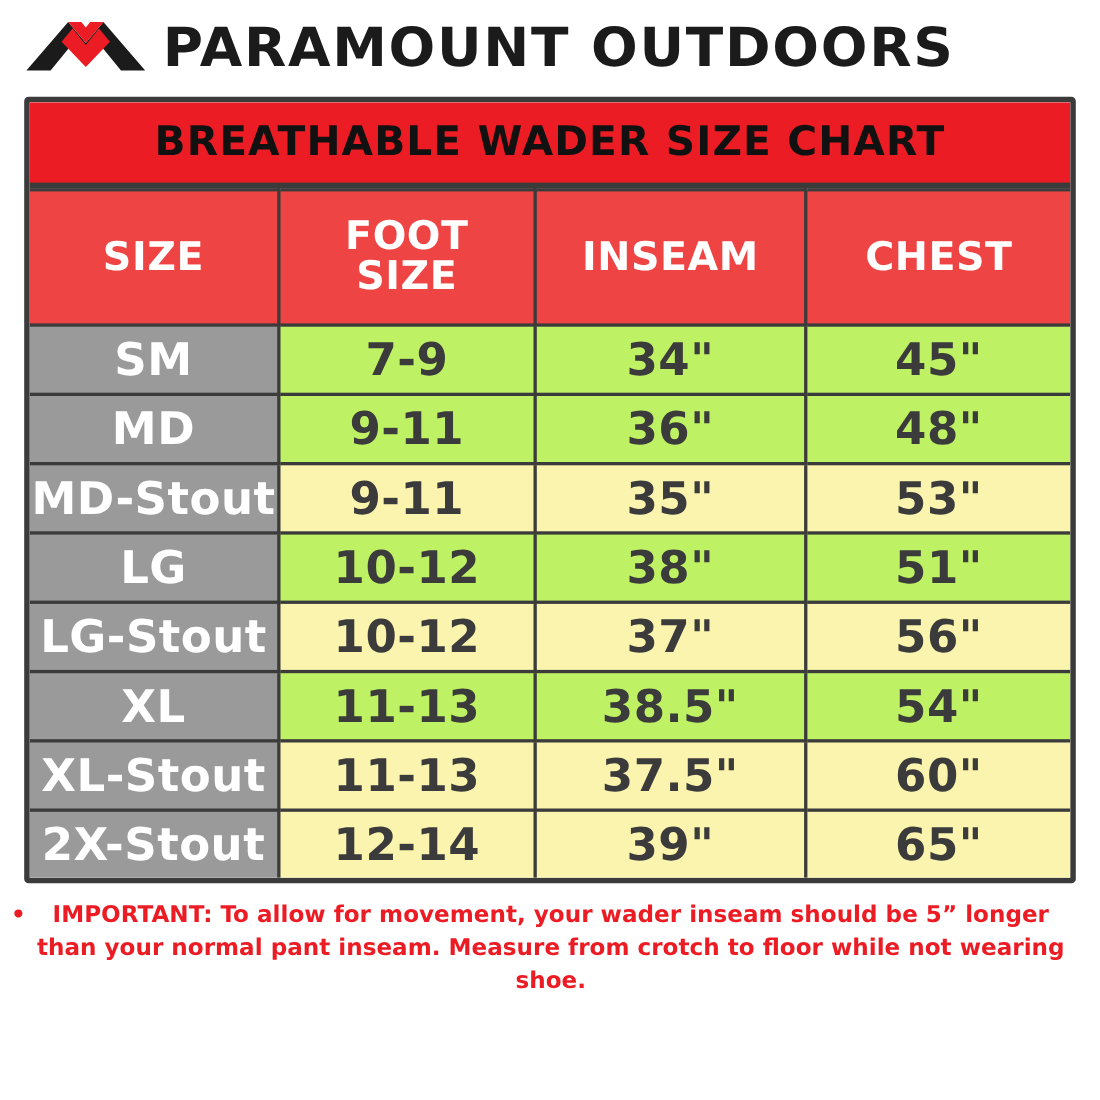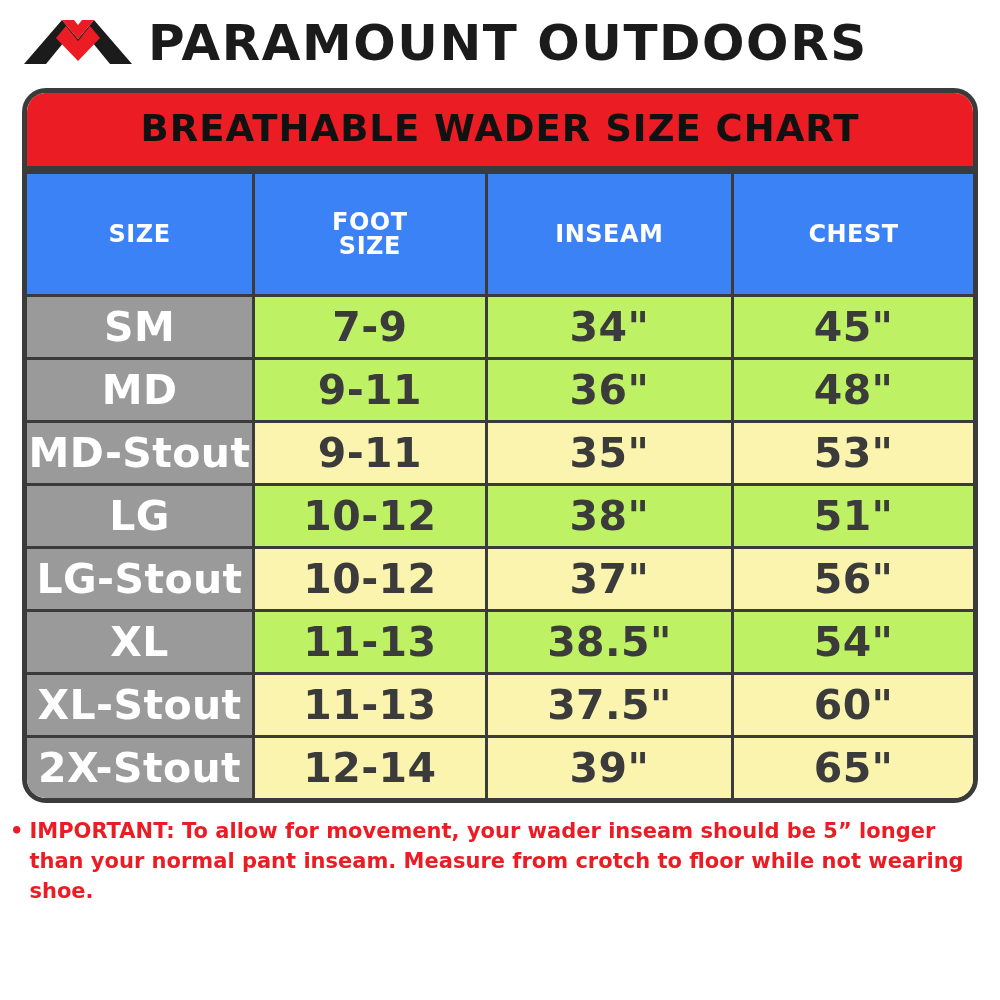--- a/index.html
+++ b/index.html
@@ -41,21 +41,21 @@
     white-space: nowrap;
     transform: scaleX(1.02);
     transform-origin: left center;
   }
 
   
   .chart-card {
     position: relative;
     margin: 10px 22px 0 22px;
     border: 5px solid #3b3b3b;
-    border-radius: 24px;
+    border-radius: 4px;
     overflow: hidden;
     background: #ffffff;
   }
   .chart-title {
     background: #ec1c24;
     color: #111111;
     font-family: "DejaVu Sans", sans-serif;
     font-weight: 700;
     font-size: 37px;
     letter-spacing: 1px;
@@ -77,23 +77,23 @@
     font-family: "DejaVu Sans", sans-serif;
     font-weight: 700;
   }
   table.size-table th:first-child,
   table.size-table td:first-child { border-left: none; }
   table.size-table th:last-child,
   table.size-table td:last-child { border-right: none; }
   table.size-table tr:last-child td { border-bottom: none; }
 
   thead th {
-    background: #3b82f6;
+    background: #ef4444;
     color: #ffffff;
-    font-size: 24px;
+    font-size: 36px;
     line-height: 1.02;
     height: 112px;
     padding: 4px 2px;
     letter-spacing: 0.5px;
   }
   thead th.col-size  { width: 24%; }
   thead th.col-foot  { width: 24.5%; }
   thead th.col-inseam{ width: 26%; margin-left: 30px; }
   thead th.col-chest { width: 25.5%; }
 
@@ -122,21 +122,21 @@
     font-family: "DejaVu Sans", sans-serif;
     font-weight: 700;
     font-size: 21px;
     line-height: 1.42;
   }
   .note-bullet {
     flex: 0 0 auto;
     padding-right: 6px;
     font-size: 21px;
   }
-  .note-body { flex: 1 1 auto; text-align: left; }
+  .note-body { flex: 1 1 auto; text-align: center; }
 </style>
 </head>
 <body>
 
 <div class="page">
 
   <div class="brand">
     <div class="brand-mark">
       <svg viewBox="0 0 112 58" width="112" height="58" aria-hidden="true">
         <path d="M2 50 L40 6 L56 25 L72 6 L110 50 L88 50 L70 28 L56 44 L42 28 L24 50 Z" fill="#1b1b1b"></path>

